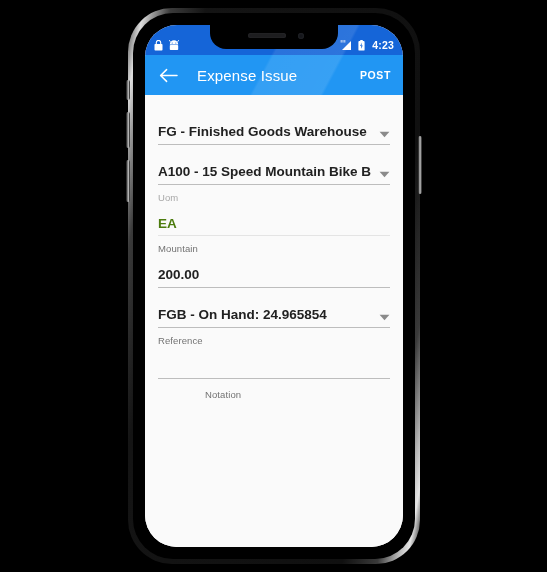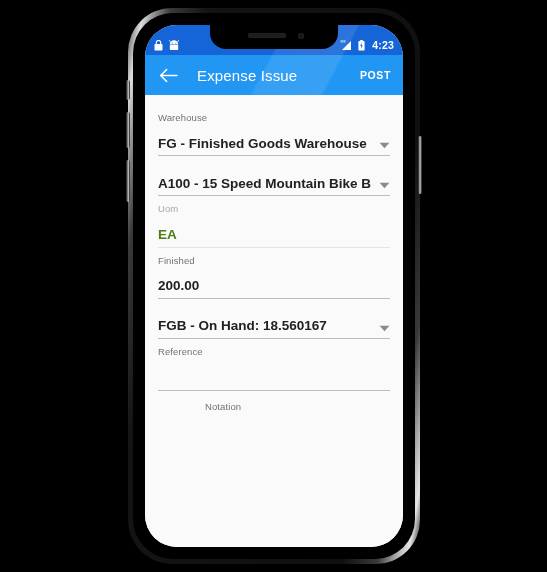--- a/index.html
+++ b/index.html
@@ -300,21 +300,20 @@
             <path d="M18 7.5 H2.2 M7.6 1.6 L1.6 7.5 L7.6 13.4" fill="none" stroke="#ffffff" stroke-width="1.5" stroke-linecap="round" stroke-linejoin="round"></path>
           </svg>
         </div>
         <div id="app-bar-title">Expense Issue</div>
         <div id="post-button">POST</div>
       </div>
 
       <div id="form-body">
 
         <div class="field">
-          <div class="field-label">Warehouse</div>
           <div class="field-row">
             <div class="field-value">FG - Finished Goods Warehouse</div>
             <svg class="dropdown-arrow" width="11" height="7" viewBox="0 0 11 7">
               <path d="M0.6 0.8 H10.4 L5.5 6.3 Z" fill="#8a8a8a"></path>
             </svg>
           </div>
           <div class="underline"></div>
         </div>
 
         <div class="field">
@@ -329,30 +328,30 @@
 
         <div class="field">
           <div class="field-label disabled">Uom</div>
           <div class="field-row">
             <div class="field-value placeholder">EA</div>
           </div>
           <div class="underline faint"></div>
         </div>
 
         <div class="field">
-          <div class="field-label">Finished</div>
+          <div class="field-label">Mountain</div>
           <div class="field-row">
             <div class="field-value">200.00</div>
           </div>
           <div class="underline"></div>
         </div>
 
         <div class="field">
           <div class="field-row">
-            <div class="field-value">FGB - On Hand: 18.560167</div>
+            <div class="field-value">FGB - On Hand: 24.965854</div>
             <svg class="dropdown-arrow" width="11" height="7" viewBox="0 0 11 7">
               <path d="M0.6 0.8 H10.4 L5.5 6.3 Z" fill="#8a8a8a"></path>
             </svg>
           </div>
           <div class="underline"></div>
         </div>
 
         <div class="field">
           <div class="field-label">Reference</div>
           <div class="field-row">

